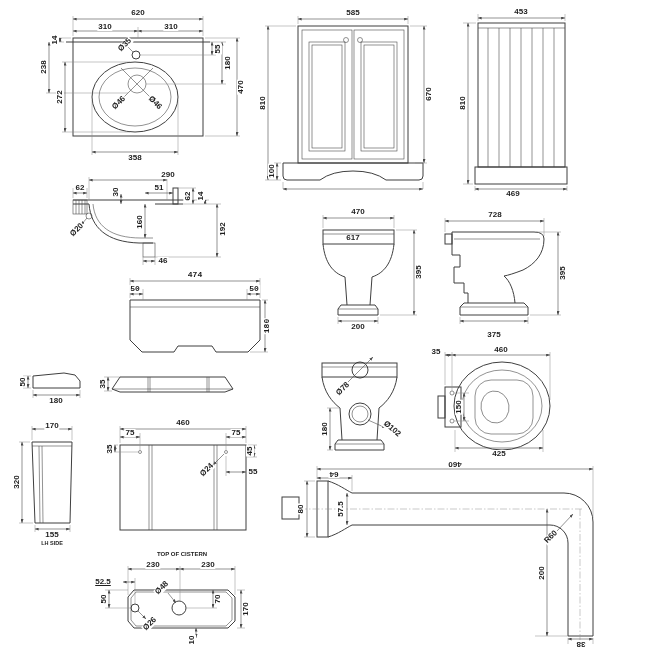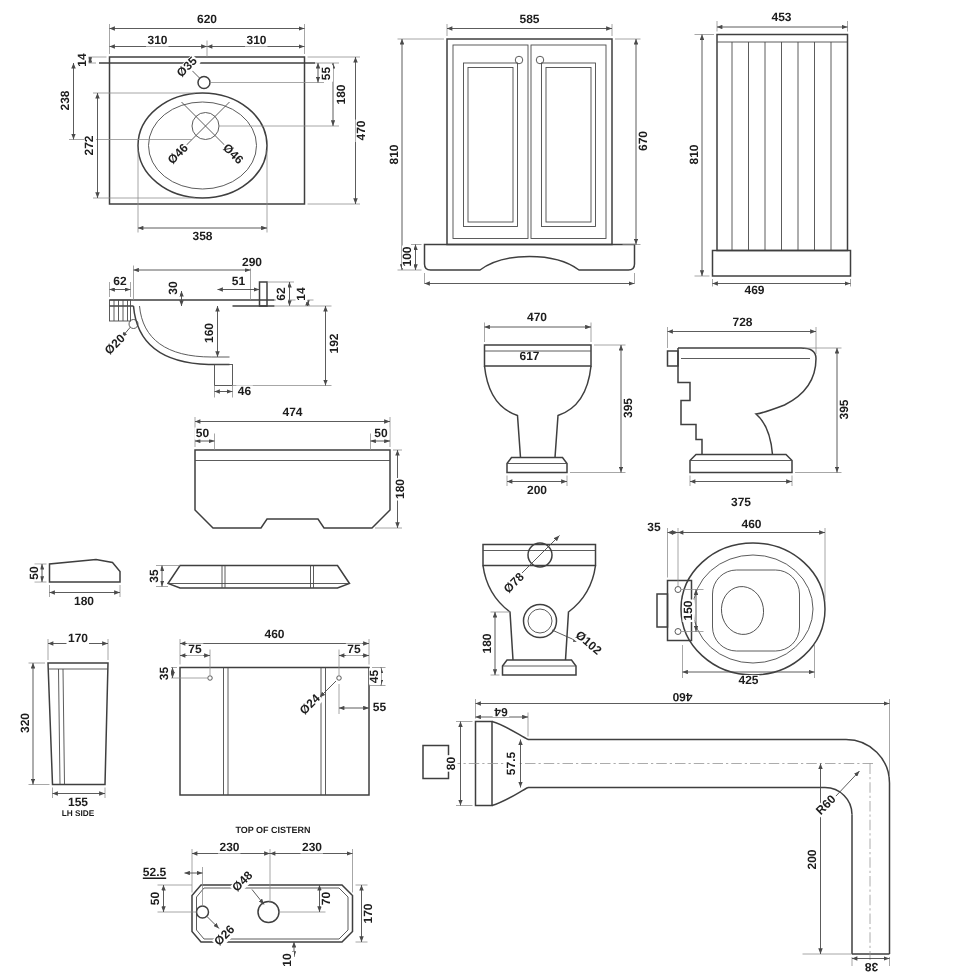--- a/index.html
+++ b/index.html
@@ -144,21 +144,21 @@
         <line class="e" x1="21" y1="15" x2="8" y2="15"></line>
           <line class="e" x1="18" y1="176" x2="8" y2="176"></line>
         <line class="d" x1="13" y1="15" x2="13" y2="176" marker-start="url(#as)" marker-end="url(#ae)"></line>
         <line class="e" x1="20" y1="178" x2="20" y2="183"></line>
           <line class="e" x1="112" y1="178" x2="112" y2="183"></line>
         <line class="d" x1="20" y1="181" x2="112" y2="181" marker-start="url(#as)" marker-end="url(#ae)"></line>
       </g>
     </svg>
   <span class="dim" style="left: 66px; top: 4px; transform: translate(-50%, -50%) rotate(0deg);">453</span>
       <span class="dim" style="left: 8px; top: 95px; transform: translate(-50%, -50%) rotate(-90deg);">810</span>
-      <span class="dim" style="left: 48px; top: 186px; transform: translate(-50%, -50%) rotate(0deg);">469</span>
+      <span class="dim" style="left: 58px; top: 186px; transform: translate(-50%, -50%) rotate(0deg);">469</span>
     </div>
 
   <div class="drawing" style="left:55px;top:168px;width:185px;height:107px;">
     <svg width="185" height="107" viewBox="0 0 185 107">
       <g>
         <line class="o" x1="18" y1="32" x2="128" y2="32"></line>
         <line class="o" x1="18" y1="36" x2="34" y2="36"></line>
         <line class="o" x1="100" y1="36" x2="128" y2="36"></line>
         <rect class="t" x="18" y="32" width="14" height="14"></rect>
         <line class="t" x1="21" y1="32" x2="21" y2="46"></line>
@@ -199,21 +199,21 @@
       <span class="dim" style="left: 61px; top: 24px; transform: translate(-50%, -50%) rotate(-90deg);">30</span>
       <span class="dim" style="left: 104px; top: 20px; transform: translate(-50%, -50%) rotate(0deg);">51</span>
       <span class="dim" style="left: 133px; top: 28px; transform: translate(-50%, -50%) rotate(-90deg);">62</span>
       <span class="dim" style="left: 146px; top: 28px; transform: translate(-50%, -50%) rotate(-90deg);">14</span>
       <span class="dim" style="left: 22px; top: 62px; transform: translate(-50%, -50%) rotate(-45deg);">Ø20</span>
       <span class="dim" style="left: 85px; top: 54px; transform: translate(-50%, -50%) rotate(-90deg);">160</span>
       <span class="dim" style="left: 108px; top: 93px; transform: translate(-50%, -50%) rotate(0deg);">46</span>
       <span class="dim" style="left: 168px; top: 61px; transform: translate(-50%, -50%) rotate(-90deg);">192</span>
     </div>
 
-  <div class="drawing" style="left:120px;top:268px;width:152px;height:95px;">
+  <div class="drawing" style="left:120px;top:268px;width:152px;height:95px;font-family:Liberation Mono, monospace;">
     <svg width="152" height="95" viewBox="0 0 152 95">
       <g>
         <path class="o" d="M10,32 L140,32 L140,72 L128,84 L96,84 L92,78 L58,78 L54,84 L22,84 L10,72 Z"></path>
         <line class="t" x1="10" y1="39" x2="140" y2="39"></line>
       </g>
       <g>
         <line class="e" x1="10" y1="30" x2="10" y2="10"></line>
           <line class="e" x1="140" y1="30" x2="140" y2="10"></line>
         <line class="d" x1="10" y1="13" x2="140" y2="13" marker-start="url(#as)" marker-end="url(#ae)"></line>
         <line class="e" x1="23" y1="32" x2="23" y2="21"></line>

